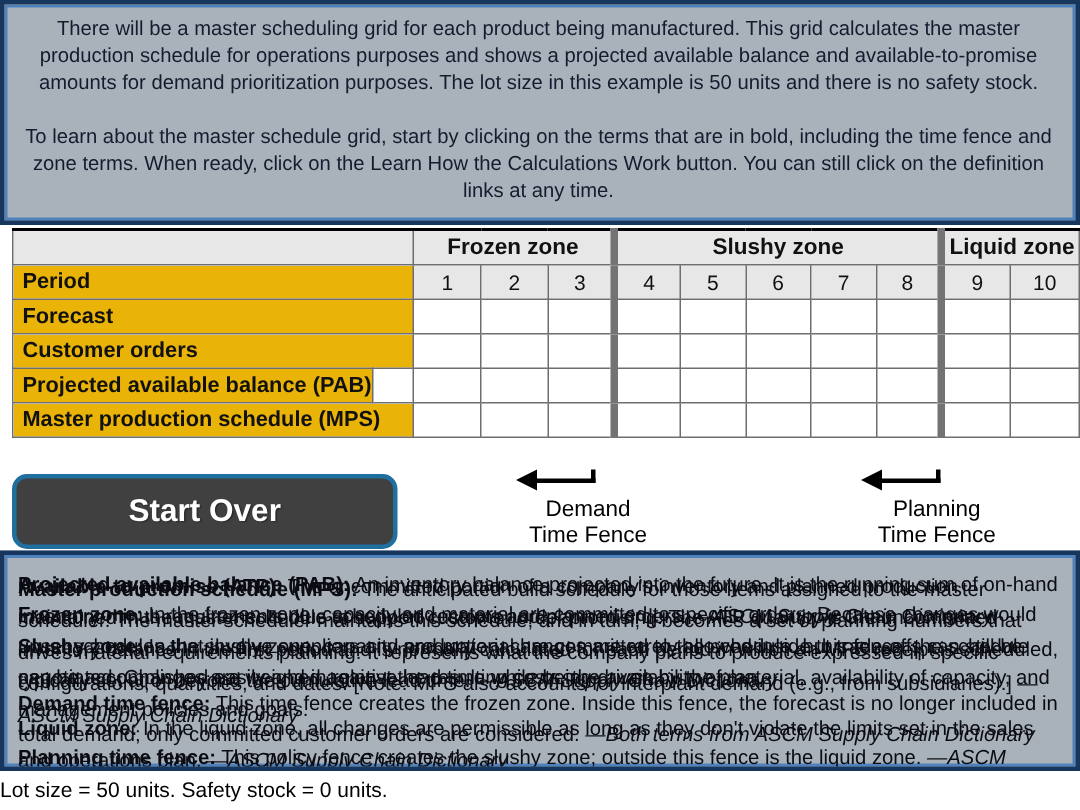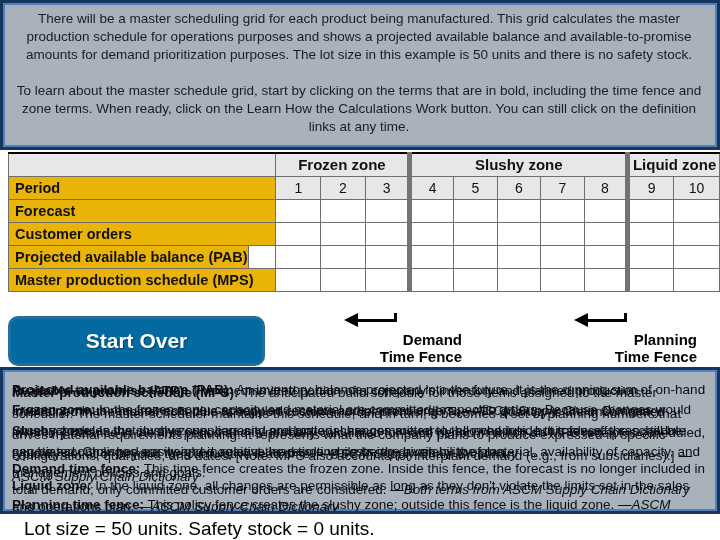--- a/index.html
+++ b/index.html
@@ -22,38 +22,38 @@
   table.mps td.zone{background:#e7e7e7;font-weight:bold;font-size:15px;text-align:center;}
   table.mps td.num{background:#e7e7e7;text-align:center;}
   table.mps td.cell{background:#fff;}
   table.mps td.zdiv{border-right:5px solid #737373;}
   table.mps tr:first-child td{border-top:2px solid #000;}
 
   
   .vline,.hline{position:absolute;background:#000;}
   .ahead{position:absolute;width:0;height:0;border-top:7px solid transparent;
          border-bottom:7px solid transparent;border-right:14px solid #000;}
-  .fence-label{position:absolute;text-align:right;font-weight:bold;
+  .fence-label{position:absolute;text-align:center;font-weight:normal;
                font-size:15px;line-height:17px;color:#000;}
 
   
   .start-btn{position:absolute;left:8px;top:316px;width:257px;height:50px;
-             background:#0369a1;border:3px solid #1f6f9f;border-radius:10px;
+             background:#404040;border:3px solid #1f6f9f;border-radius:10px;
              color:#fff;font-weight:bold;font-size:21px;
              font-family:"Liberation Sans",sans-serif;
              text-shadow:1px 1px 1px rgba(0,0,0,.35);cursor:pointer;}
 
   
   .panel-defs{top:367px;height:147px;overflow:hidden;}
   .panel-defs .def{position:absolute;left:9px;width:696px;margin:0;
                    font-size:13.5px;line-height:21px;color:#0b0b12;}
   .panel-defs .def b{font-weight:bold;}
   .panel-defs .def i{font-style:italic;}
 
-  .lot-line{position:absolute;left:24px;top:518px;font-size:19px;color:#000;}
+  .lot-line{position:absolute;left:0;top:518px;font-size:14px;color:#000;}
 </style>
 </head>
 <body>
 
 <div class="stage">
 
   <div class="panel panel-top">
     <p>There will be a master scheduling grid for each product being manufactured. This grid calculates the master production schedule for operations purposes and shows a projected available balance and available-to-promise amounts for demand prioritization purposes. The lot size in this example is 50 units and there is no safety stock.</p>
     <p>To learn about the master schedule grid, start by clicking on the terms that are in bold, including the time fence and zone terms. When ready, click on the Learn How the Calculations Work button. You can still click on the definition links at any time.</p>
   </div>

